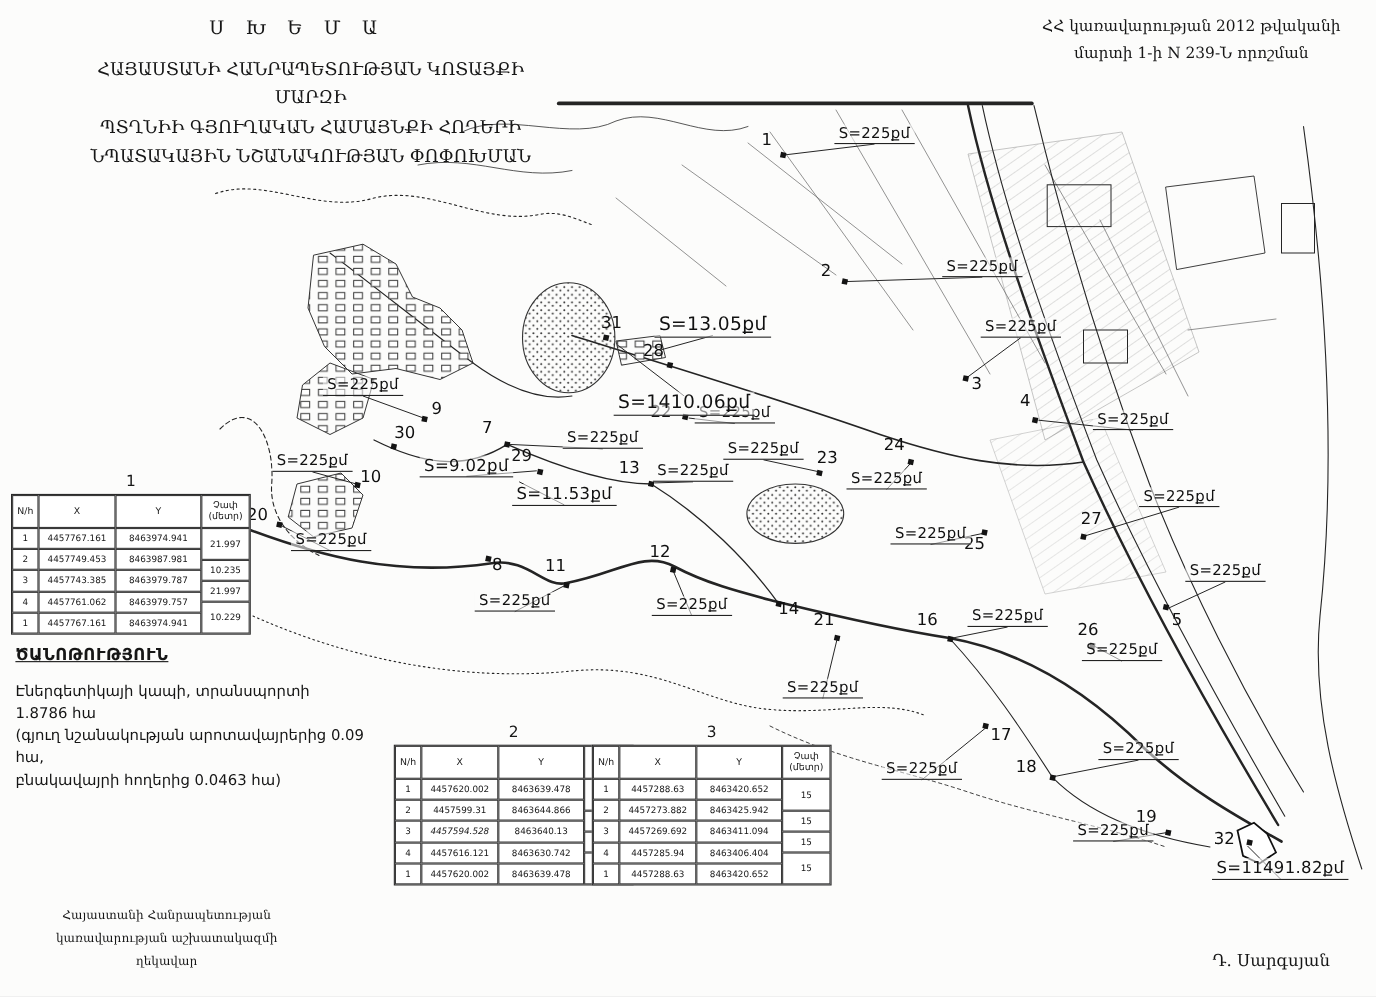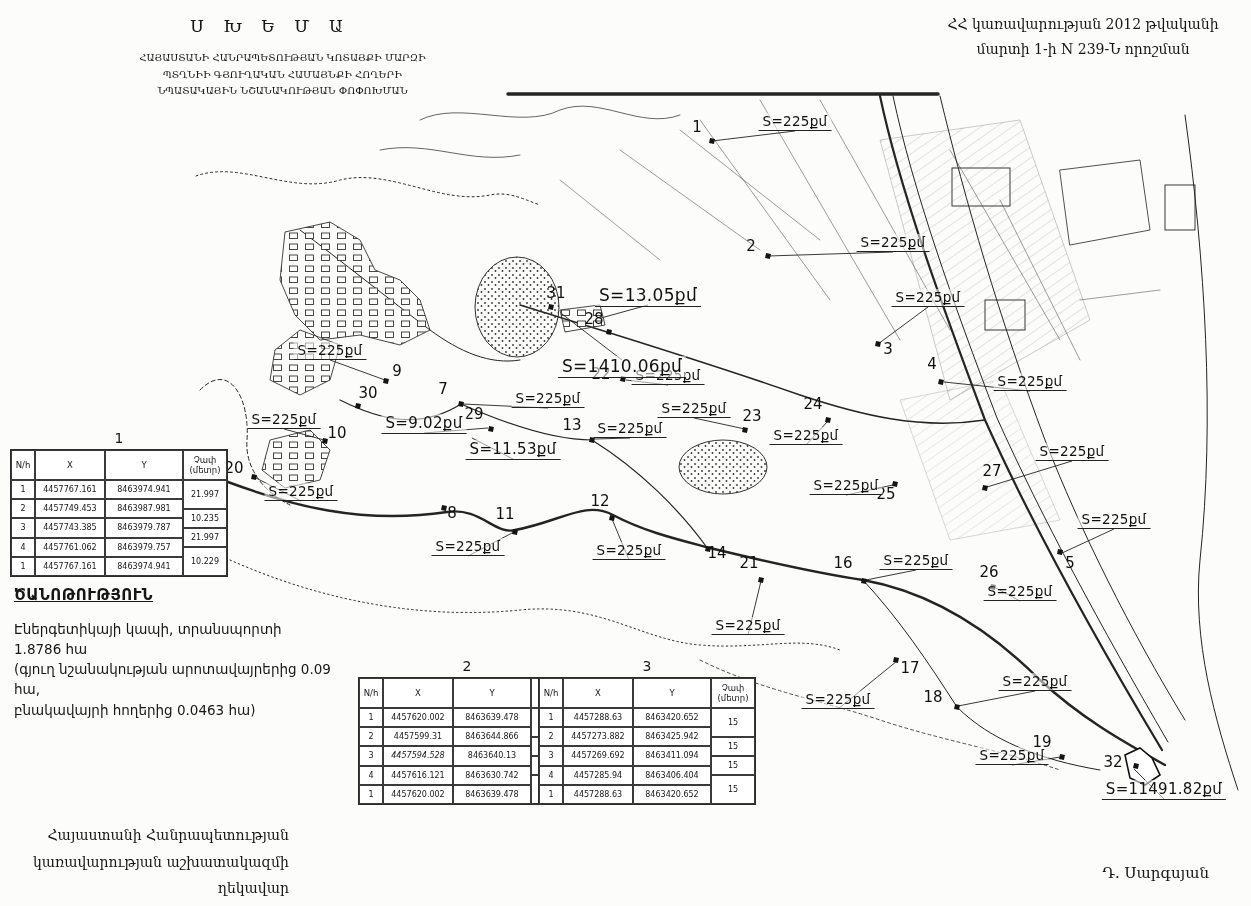--- a/index.html
+++ b/index.html
@@ -2,21 +2,21 @@
 <html><head>
 <meta charset="utf-8">
 <style>
   html,body{margin:0;padding:0;background:#e8e8e8;}
   .page{position:relative;width:1251px;height:906px;background:#fcfcfb;overflow:hidden;
         font-family:"DejaVu Sans",sans-serif;color:#161616;}
   
   .title-block{position:absolute;left:55px;top:16px;width:430px;text-align:center;
                font-family:"DejaVu Serif",serif;}
   .schema-title{font-size:17px;letter-spacing:7px;margin-bottom:14px;}
-  .subtitle-line{font-size:10px;line-height:1.65;margin-left:25px;}
+  .subtitle-line{font-size:16px;line-height:1.65;margin-left:25px;}
   .annex-block{position:absolute;right:8px;top:12px;width:320px;text-align:center;
                font-family:"DejaVu Serif",serif;font-size:14px;line-height:1.8;}
   
   .map-wrap{position:absolute;inset:0;}
   .map-wrap svg{position:absolute;left:0;top:0;width:1251px;height:906px;}
   #leader-svg{pointer-events:none;}
   .pt{position:absolute;width:5px;height:5px;background:#141414;
       transform:translate(-50%,-50%) rotate(12deg);}
   .pt-num{position:absolute;font-size:15px;color:#101010;transform:translate(-50%,-50%);
           font-family:"DejaVu Sans",sans-serif;}
@@ -31,22 +31,22 @@
                 margin-bottom:12px;}
   
   .coord-table{position:absolute;}
   .tbl-num{text-align:center;font-size:14px;margin-bottom:3px;}
   .tbl-grid{display:grid;grid-template-columns:24px 70px 78px 44px;
             grid-template-rows:30px repeat(10,9.6px);border:1.5px solid #2b2b2b;background:#fff;}
   .tc{border:1px solid #3a3a3a;display:flex;align-items:center;justify-content:center;
       font-size:8px;text-align:center;overflow:hidden;padding:0 1px;}
   .tc.th{font-size:8.5px;}
   
-  .footer-left{position:absolute;left:14px;top:822px;width:275px;text-align:right;
-               font-family:"DejaVu Serif",serif;font-size:14px;line-height:1.9;}
+  .footer-left{position:absolute;left:14px;top:822px;width:275px;text-align:center;
+               font-family:"DejaVu Serif",serif;font-size:11px;line-height:1.9;}
   .signature{position:absolute;right:42px;top:864px;font-family:"DejaVu Serif",serif;font-size:15px;}
 </style>
 </head>
 <body>
 
 <div class="page">
 
   <div class="title-block">
     <div class="schema-title">Ս Խ Ե Մ Ա</div>
     <div class="subtitle-line">ՀԱՅԱՍՏԱՆԻ ՀԱՆՐԱՊԵՏՈՒԹՅԱՆ ԿՈՏԱՅՔԻ ՄԱՐԶԻ</div>

